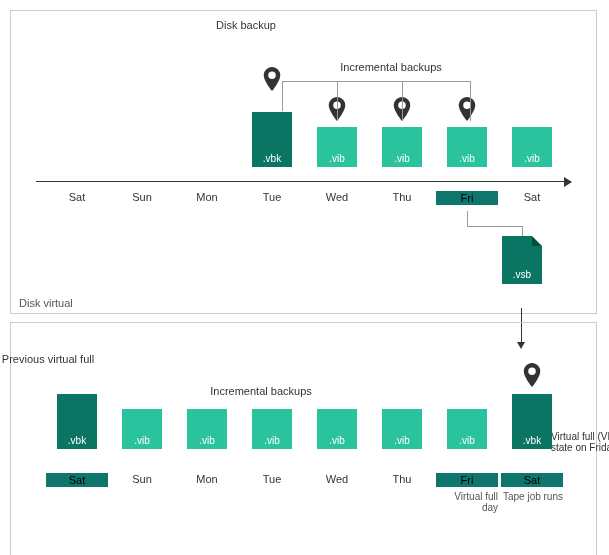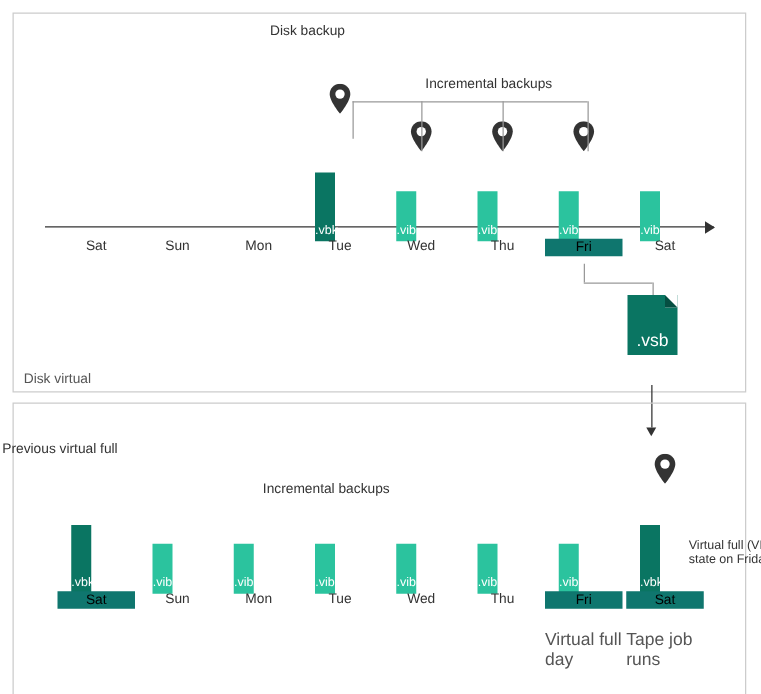--- a/index.html
+++ b/index.html
@@ -4,31 +4,31 @@
 <style>
   body{margin:0;padding:10px;font-family:"Segoe UI",Arial,sans-serif;font-size:11px;color:#333;background:#fff}
   .panel{border:1px solid #ccc;position:relative;margin-bottom:8px;padding-bottom:22px}
   .panel-lbl{position:absolute;left:8px;bottom:4px;color:#555}
   .timeline{position:relative;height:190px;margin-left:15px;margin-right:15px}
   .axis{position:absolute;left:10px;right:10px;top:140px;border-top:1px solid #333}
   .axis::after{content:"";position:absolute;right:-1px;top:-5px;border-left:8px solid #333;border-top:5px solid transparent;border-bottom:5px solid transparent}
   .slot{position:absolute;width:62px;top:0;height:190px;text-align:center}
   .day{position:absolute;top:150px;width:62px;left:0;text-align:center}
   .day.hi{background:#0f766e;color:#000;padding:1px 0}
-  .bar{position:absolute;bottom:38px;left:11px;width:16px}
+  .bar{position:absolute;bottom:64px;left:11px;width:40px}
   .bar-full{background:#0a7562;height:55px}
   .bar-inc{background:#2bc39e;height:40px}
   .bar-txt{position:absolute;bottom:3px;width:100%;text-align:center;color:#fff;font-size:10px}
   .pin{position:absolute;width:18px;height:24px;left:50%;margin-left:-9px}
   .pin svg{width:18px;height:24px}
   .cap{position:absolute;width:140px;text-align:center;font-size:11px;color:#333}
   .vsb{position:absolute;width:40px;height:48px;background:#0a7562}
   .vsb::before{content:"";position:absolute;top:0;right:0;border-top:10px solid #fff;border-left:10px solid #054f42}
-  .vsb-txt{position:absolute;bottom:4px;width:100%;text-align:center;color:#fff;font-size:14px}
-  .sub{position:absolute;top:180px;width:62px;text-align:left;font-size:14px;color:#555}
+  .vsb-txt{position:absolute;bottom:4px;width:100%;text-align:center;color:#fff;font-size:10px}
+  .sub{position:absolute;top:168px;width:62px;text-align:right;font-size:10px;color:#555}
   .side{position:absolute;font-size:10px;color:#333;width:80px}
   .conn{position:absolute;background:#999;width:1px}
   .connh{position:absolute;background:#999;height:1px}
   .arrow-dn{position:absolute;width:0;height:0;border-left:4px solid transparent;border-right:4px solid transparent;border-top:7px solid #333}
 </style>
 </head>
 <body>
 
 <div class="panel" style="width:585px;height:280px">
   <div class="panel-lbl">Disk virtual</div>

